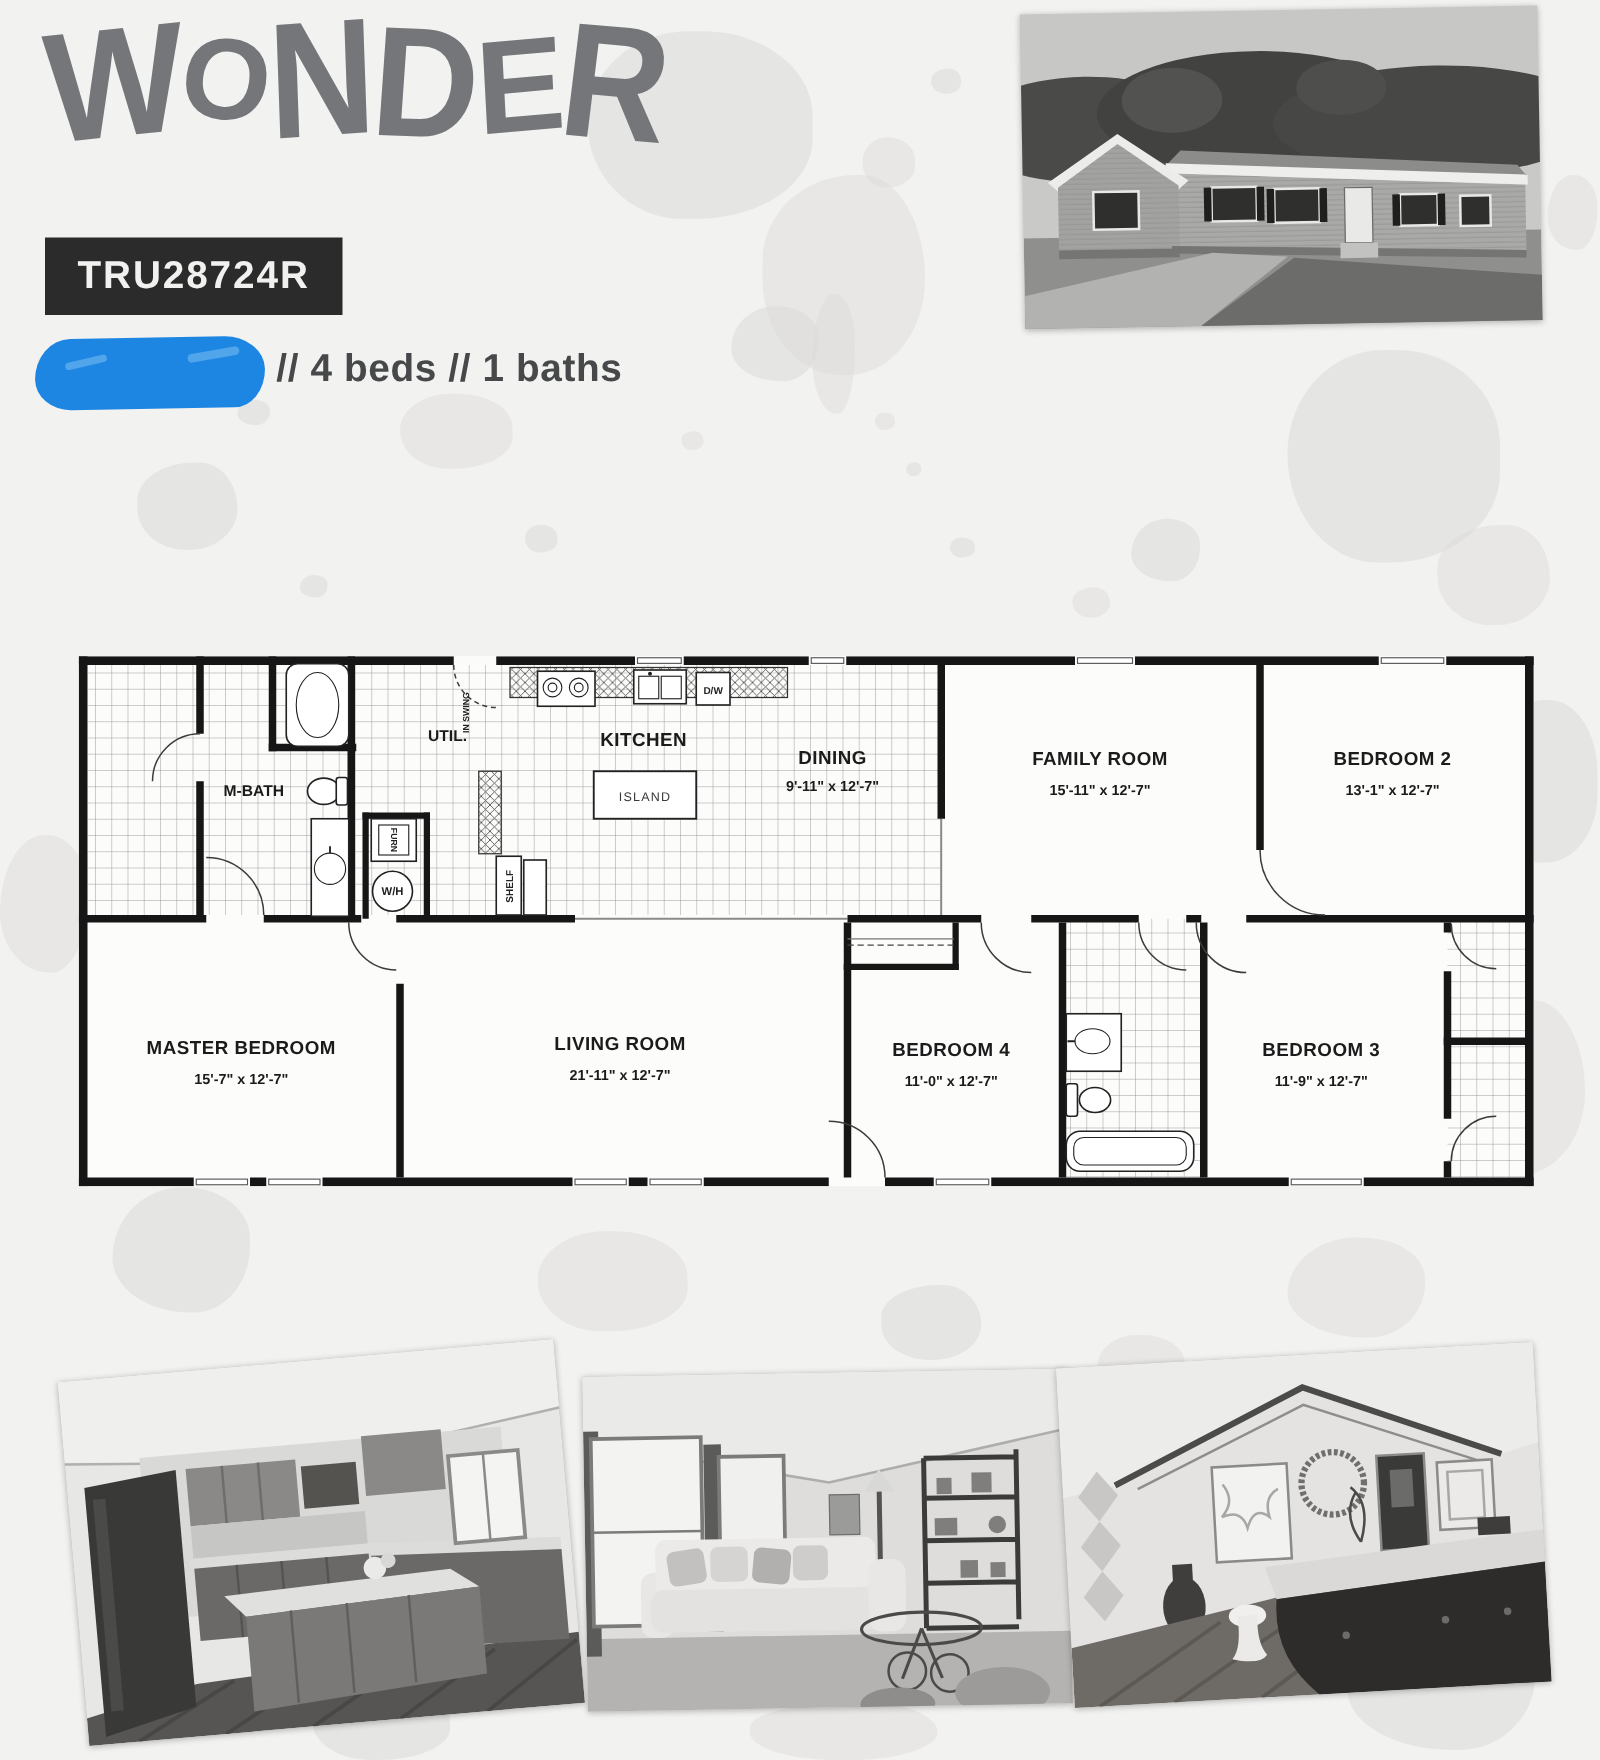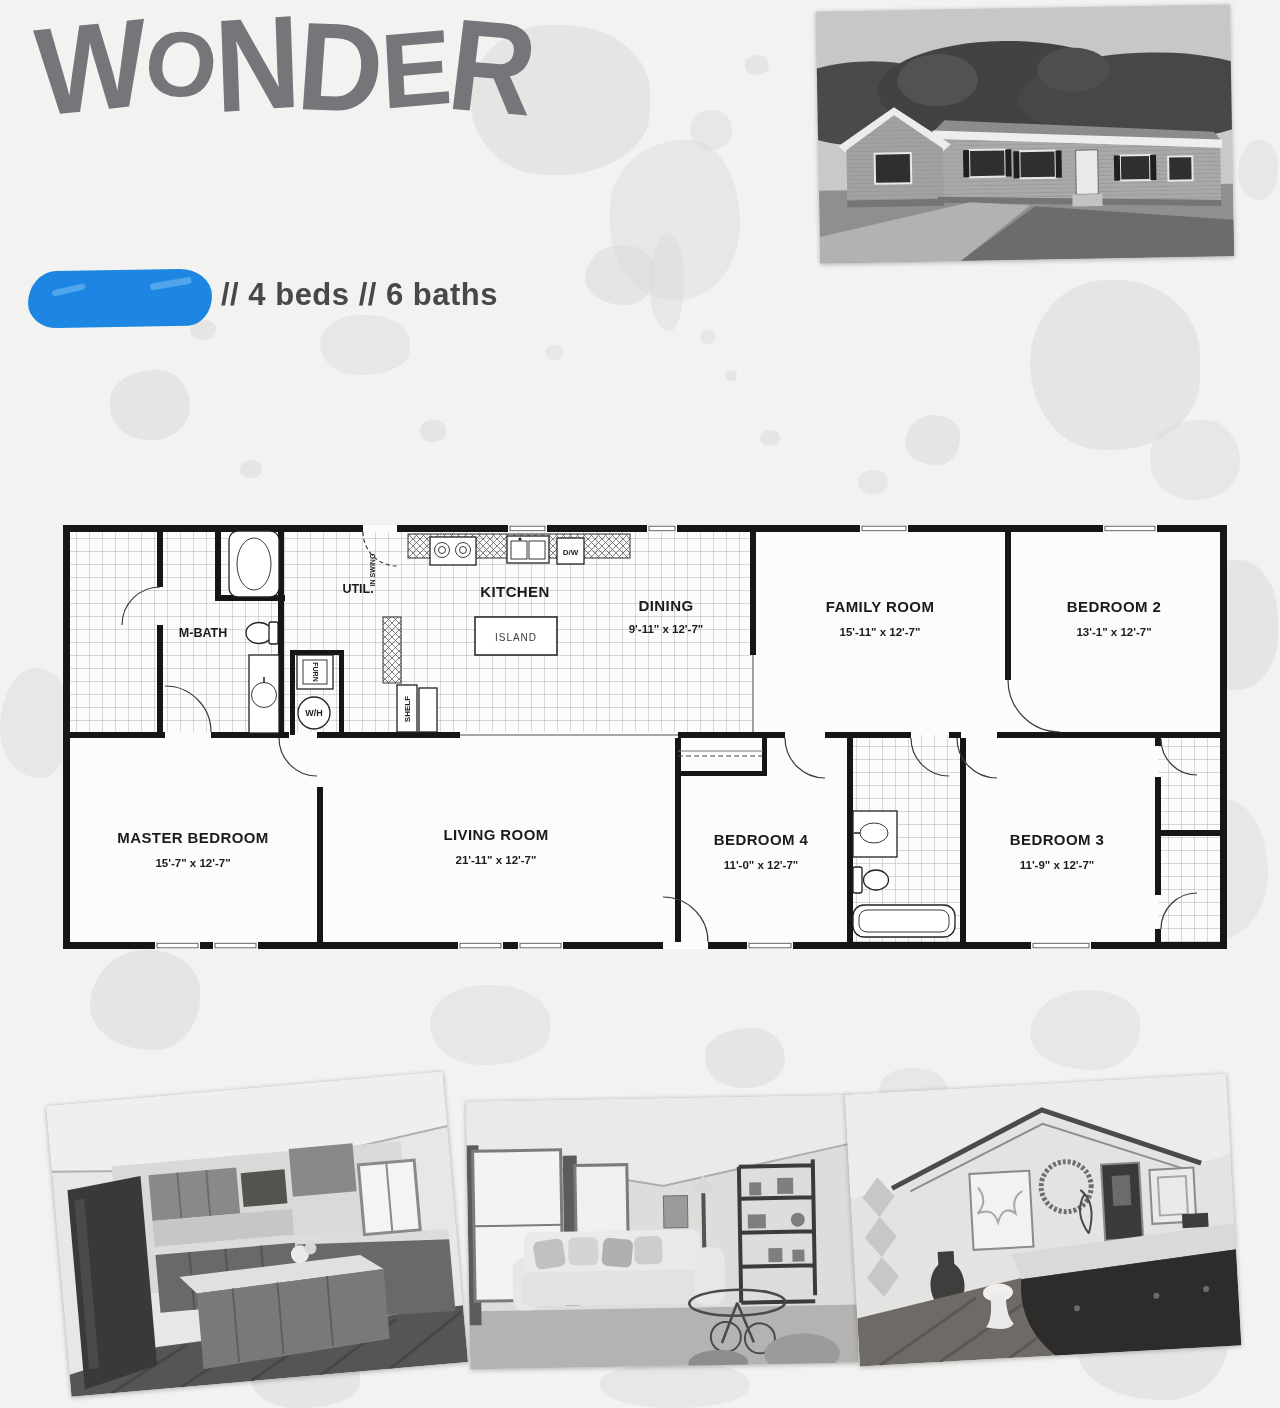--- a/index.html
+++ b/index.html
@@ -90,25 +90,26 @@
       <div class="splat" style="left: 700px; top: 330px; width: 16px; height: 14px; border-radius: 48% 52% 55% 45% / 52% 48% 45% 55%; opacity: 0.42;"></div>
       <div class="splat" style="left: 725px; top: 370px; width: 12px; height: 11px; border-radius: 60% 40% 50% 50% / 45% 55% 50% 50%; opacity: 0.55;"></div>
       <div class="splat" style="left: 1238px; top: 140px; width: 40px; height: 60px; border-radius: 52% 48% 42% 58% / 58% 42% 55% 45%; opacity: 0.42;"></div>
       <div class="splat" style="left: 760px; top: 430px; width: 20px; height: 16px; border-radius: 48% 52% 55% 45% / 52% 48% 45% 55%; opacity: 0.55;"></div>
       <div class="splat" style="left: 545px; top: 345px; width: 18px; height: 15px; border-radius: 60% 40% 50% 50% / 45% 55% 50% 50%; opacity: 0.42;"></div>
       <div class="splat" style="left: 190px; top: 320px; width: 26px; height: 20px; border-radius: 52% 48% 42% 58% / 58% 42% 55% 45%; opacity: 0.55;"></div>
       <div class="splat" style="left: 960px; top: 90px; width: 22px; height: 18px; border-radius: 48% 52% 55% 45% / 52% 48% 45% 55%; opacity: 0.42;"></div>
     </div>
 
   <h1 class="title"><span class="tl">W</span><span class="tl">O</span><span class="tl">N</span><span class="tl">D</span><span class="tl">E</span><span class="tl">R</span></h1>
+  <div class="badge"><span>TRU28724R</span></div>
   <div class="scribble">
     <i class="st s1"></i>
     <i class="st s2"></i>
   </div>
-  <span class="specs-text">// 4 beds // 6 baths</span>
+  <span class="specs-text">// 4 beds // 1 baths</span>
 
   <div class="photo ext">
     <svg width="414" height="252" viewBox="0 0 412 250">
       <defs>
         <pattern id="sid" width="4" height="4" patternUnits="userSpaceOnUse">
           <path d="M0 3.5 H4" stroke="#8f8f8d" stroke-width="1"></path>
         </pattern>
       </defs>
       <rect width="412" height="110" fill="#c7c7c5"></rect>
       <g>

